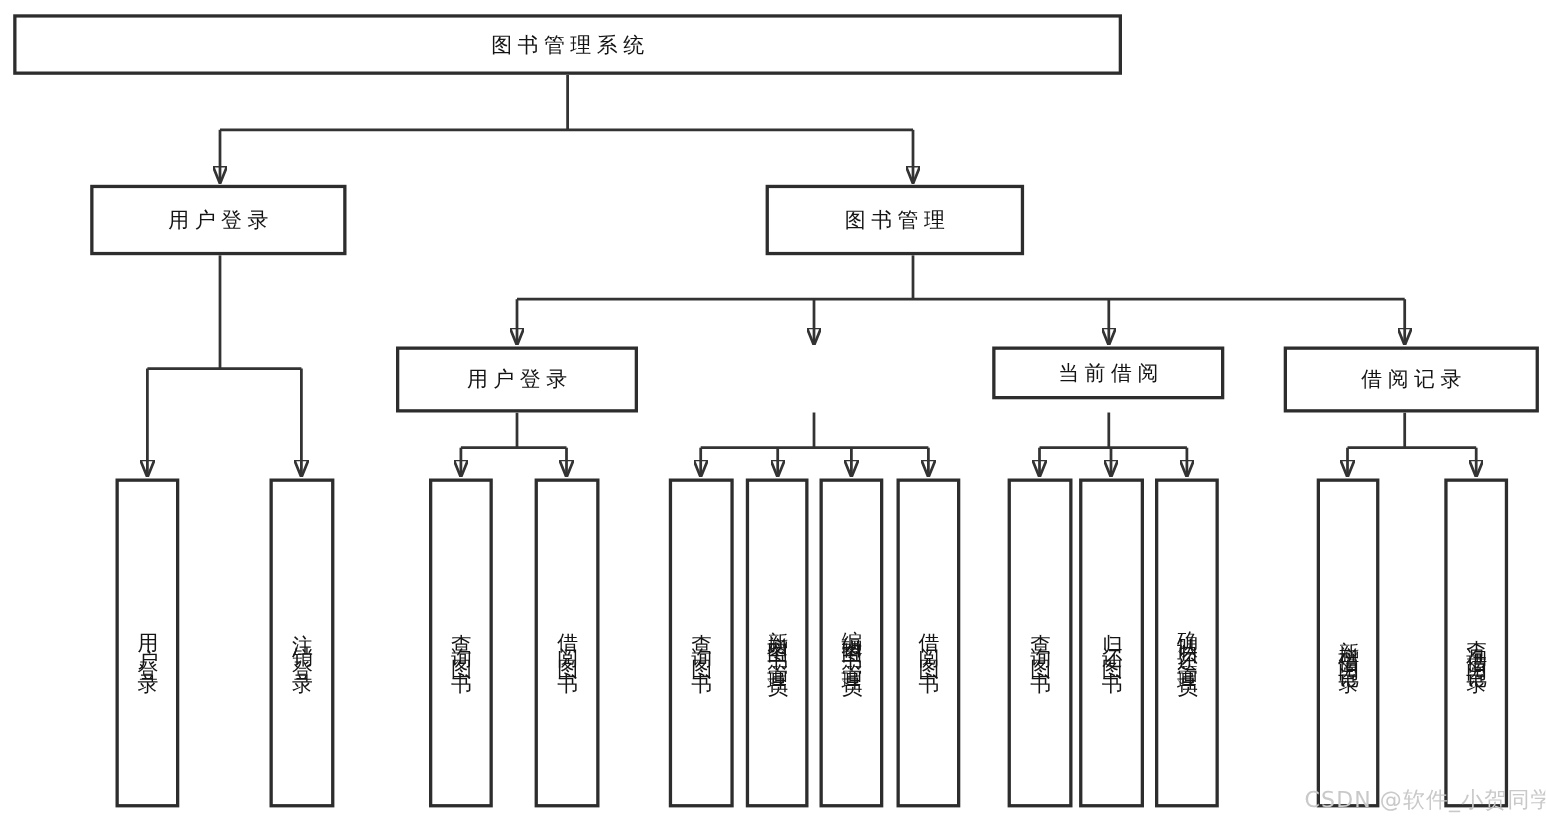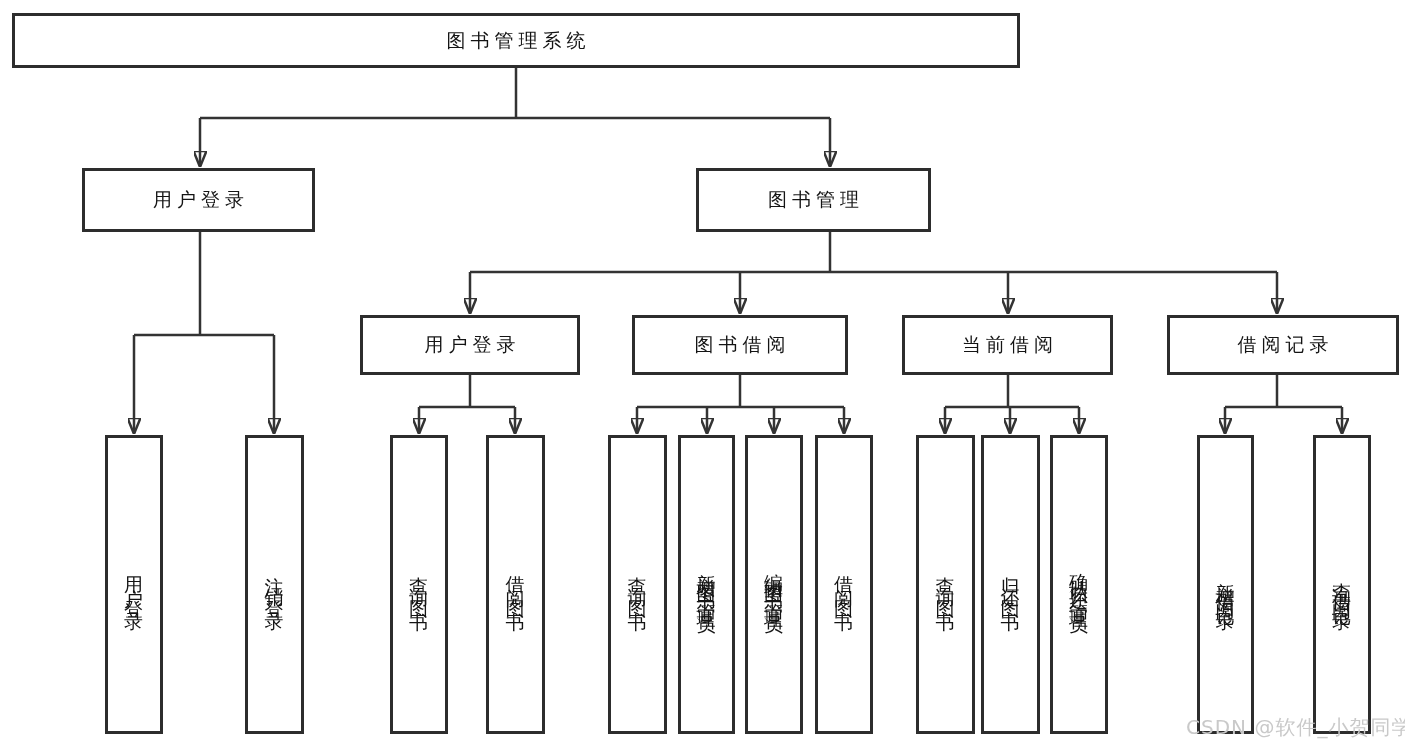--- a/index.html
+++ b/index.html
@@ -139,24 +139,21 @@
   <div class="box h" style="left:82px;top:168px;width:233px;height:64px">
     <span>用户登录</span>
   </div>
   <div class="box h" style="left:696px;top:168px;width:235px;height:64px">
     <span>图书管理</span>
   </div>
 
   <div class="box h" style="left:360px;top:315px;width:220px;height:60px">
     <span>用户登录</span>
   </div>
-  <div class="box h" style="left:632px;top:315px;width:216px;height:60px">
-    <span>图书借阅</span>
-  </div>
-  <div class="box h" style="left:902px;top:315px;width:211px;height:60px">
+  <div class="box h" style="left:902px;top:315px;width:211px;height:48px">
     <span>当前借阅</span>
   </div>
   <div class="box h" style="left:1167px;top:315px;width:232px;height:60px">
     <span>借阅记录</span>
   </div>
 
   <div class="box v" style="left:105px;top:435px;width:58px;height:299px">
     <span>用户登录</span>
   </div>
   <div class="box v" style="left:245px;top:435px;width:59px;height:299px">

